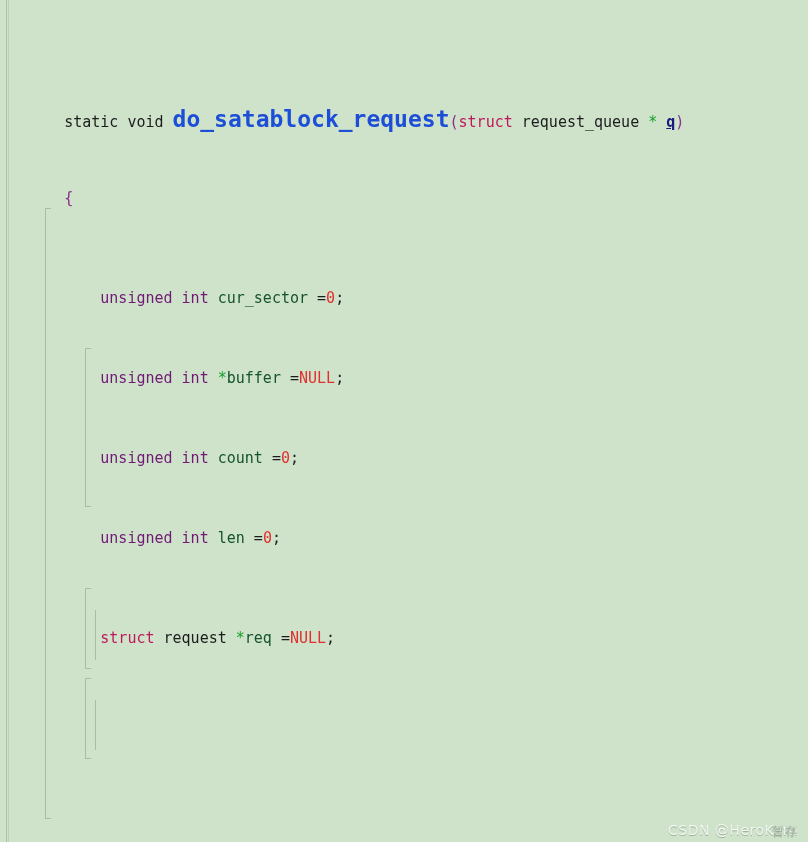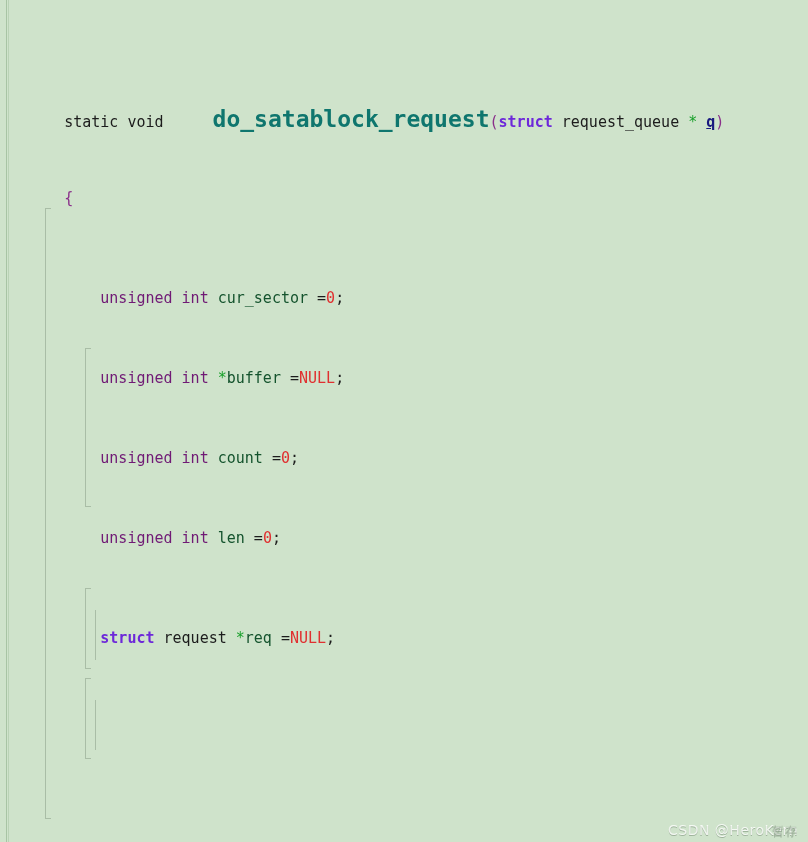--- a/index.html
+++ b/index.html
@@ -47,28 +47,28 @@
 
   .line {
     position: relative;
     height: 20px;
     padding-left: 10px;
     box-sizing: border-box;
     color: #1c1c1c;
   }
 
   
-  .kw      { color: #6d28d9; font-weight: bold; margin-top: 20px; }      
+  .kw      { color: #be185d; font-weight: normal; margin-top: 20px; }      
   .type    { color: #701a75; margin-top: 40px; }                          
   .decl    { color: #14532d; font-weight: normal; }       
   .num     { color: #e03030; }                          
   .macro   { color: #e03030; }                          
   .paren   { color: #8a2f8a; }                          
   .op      { color: #18a02a; }
-  .fnname  { color: #0f766e; font-weight: bold; font-size: 23px; margin-left: 40px; }
+  .fnname  { color: #1d4ed8; font-weight: bold; font-size: 23px; }
   .param   { color: #19197f; font-weight: bold; text-decoration: underline; }
   .plainsm { color: #1c1c1c; text-align: center; }
 
   
   .guide {
     position: absolute;
     width: 1px;
     background: #a9bda6;
   }
   .guide-foot {

